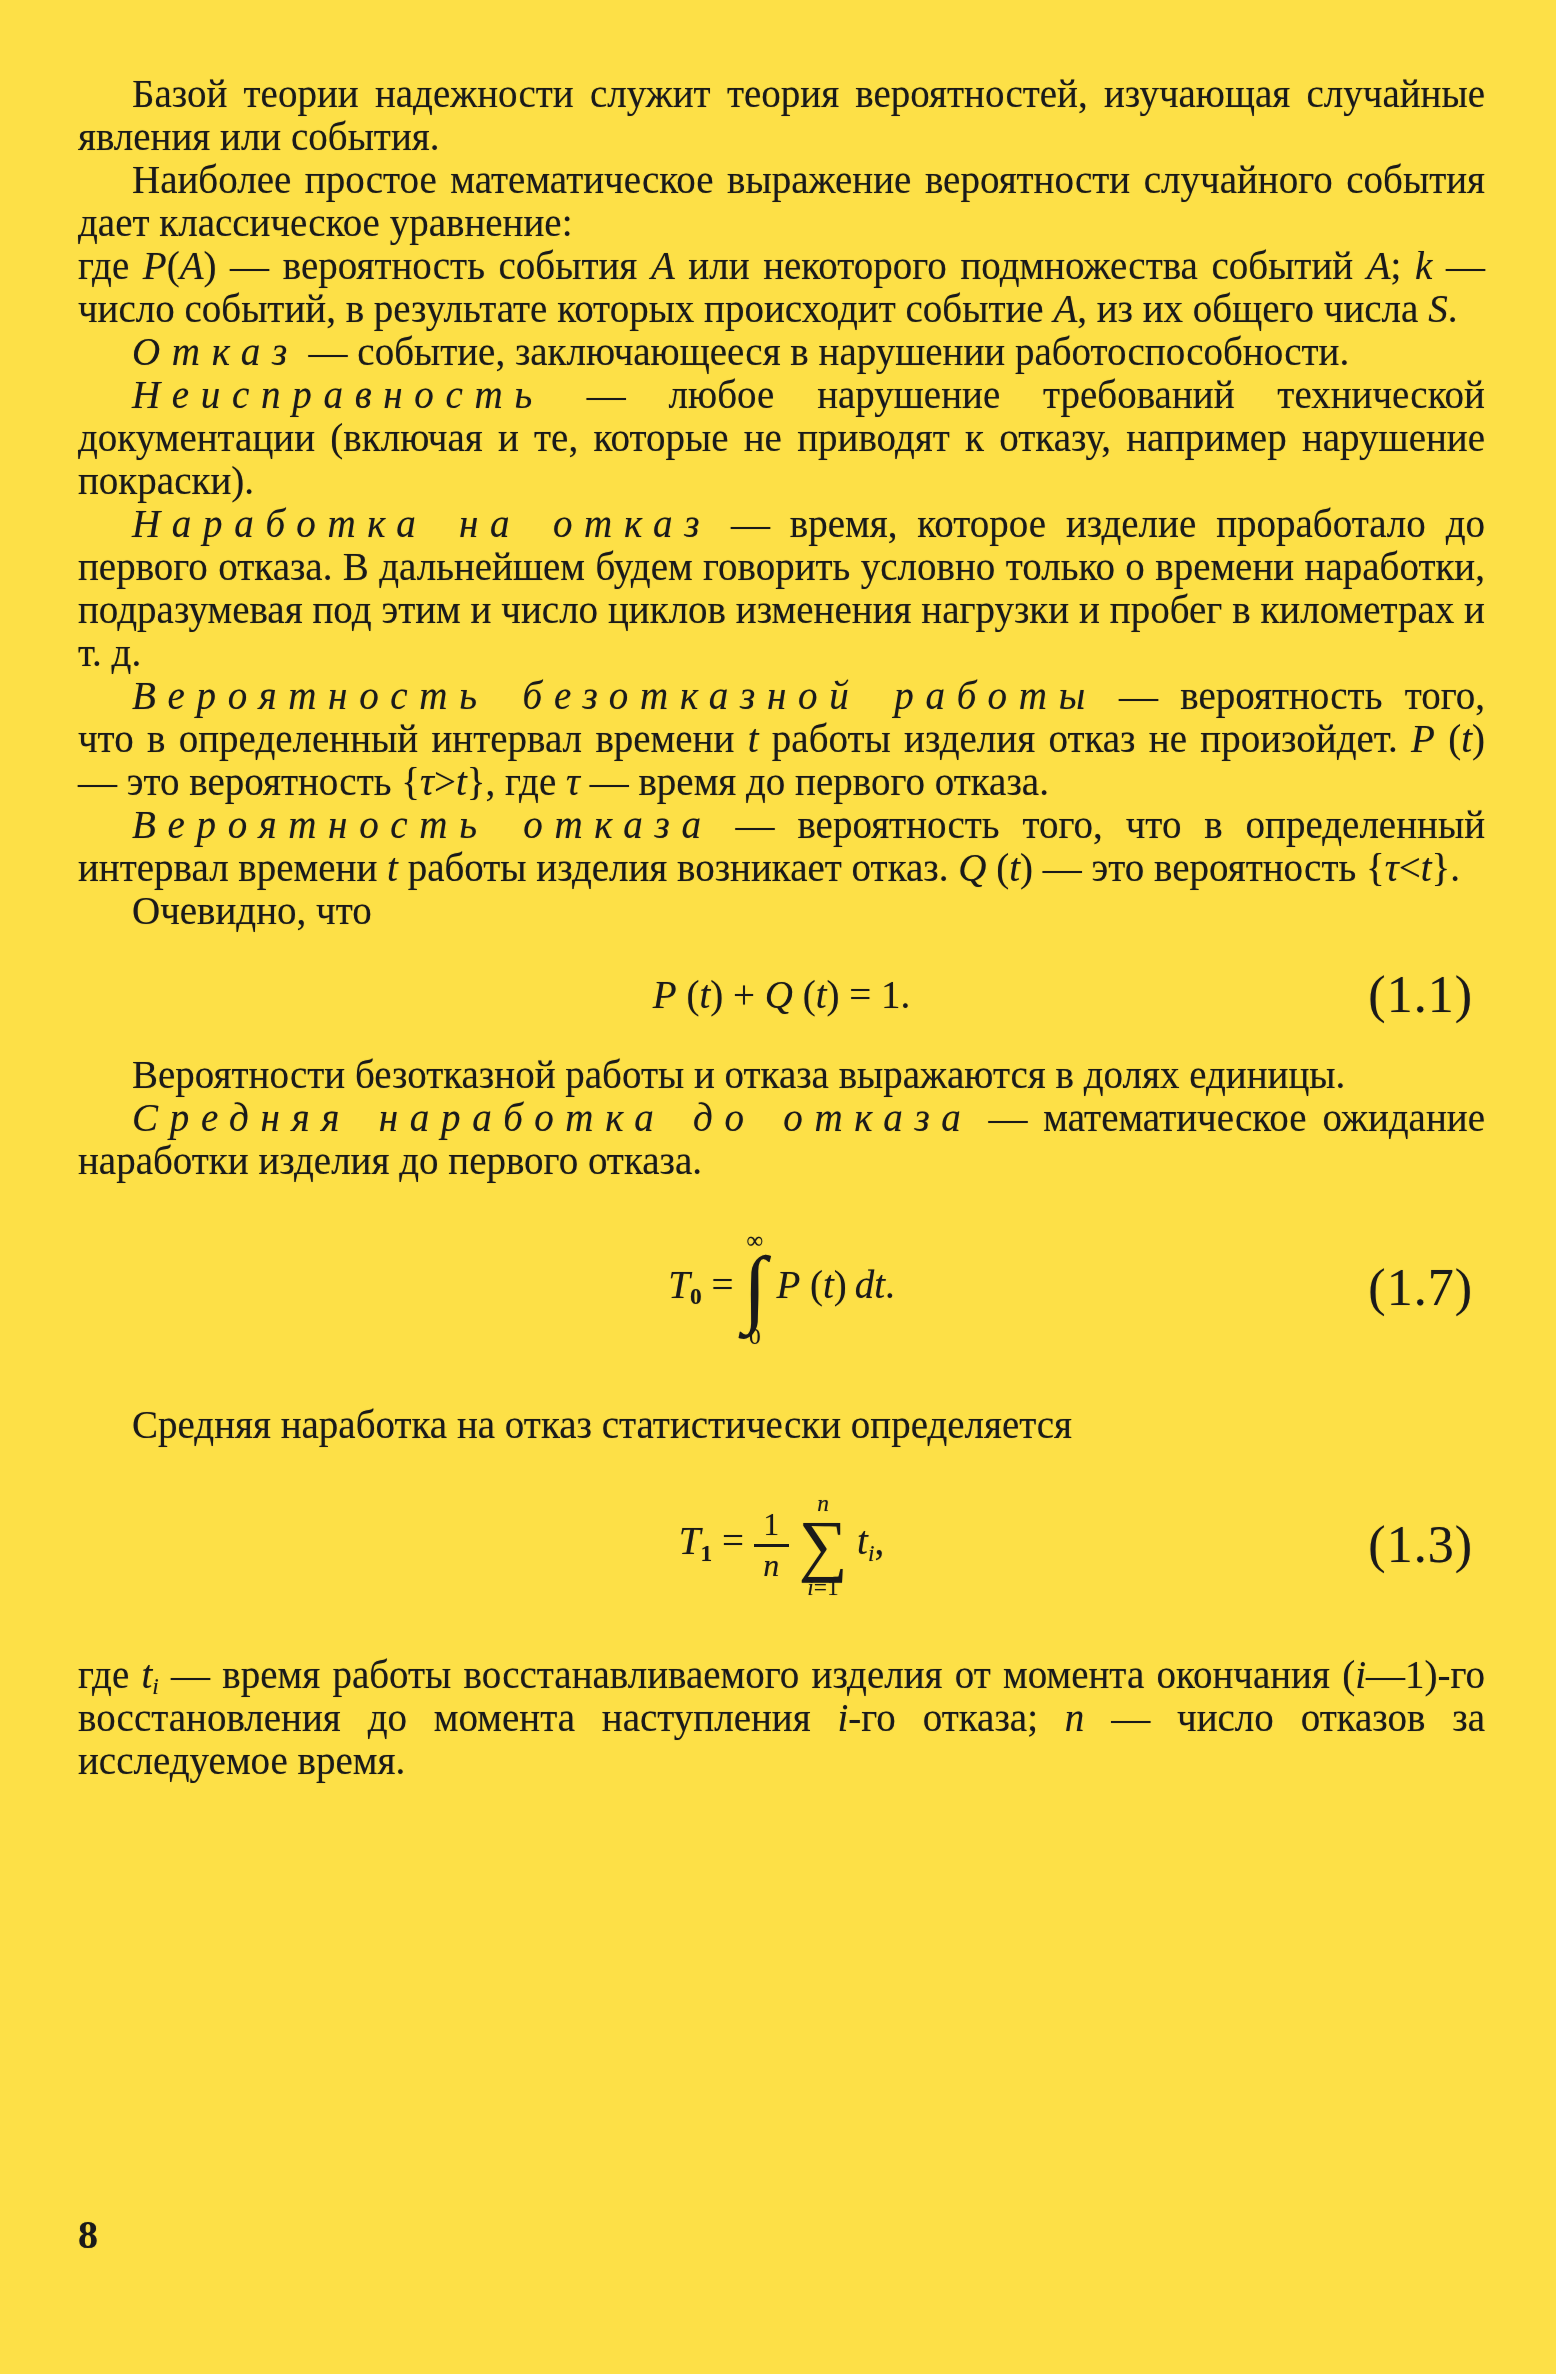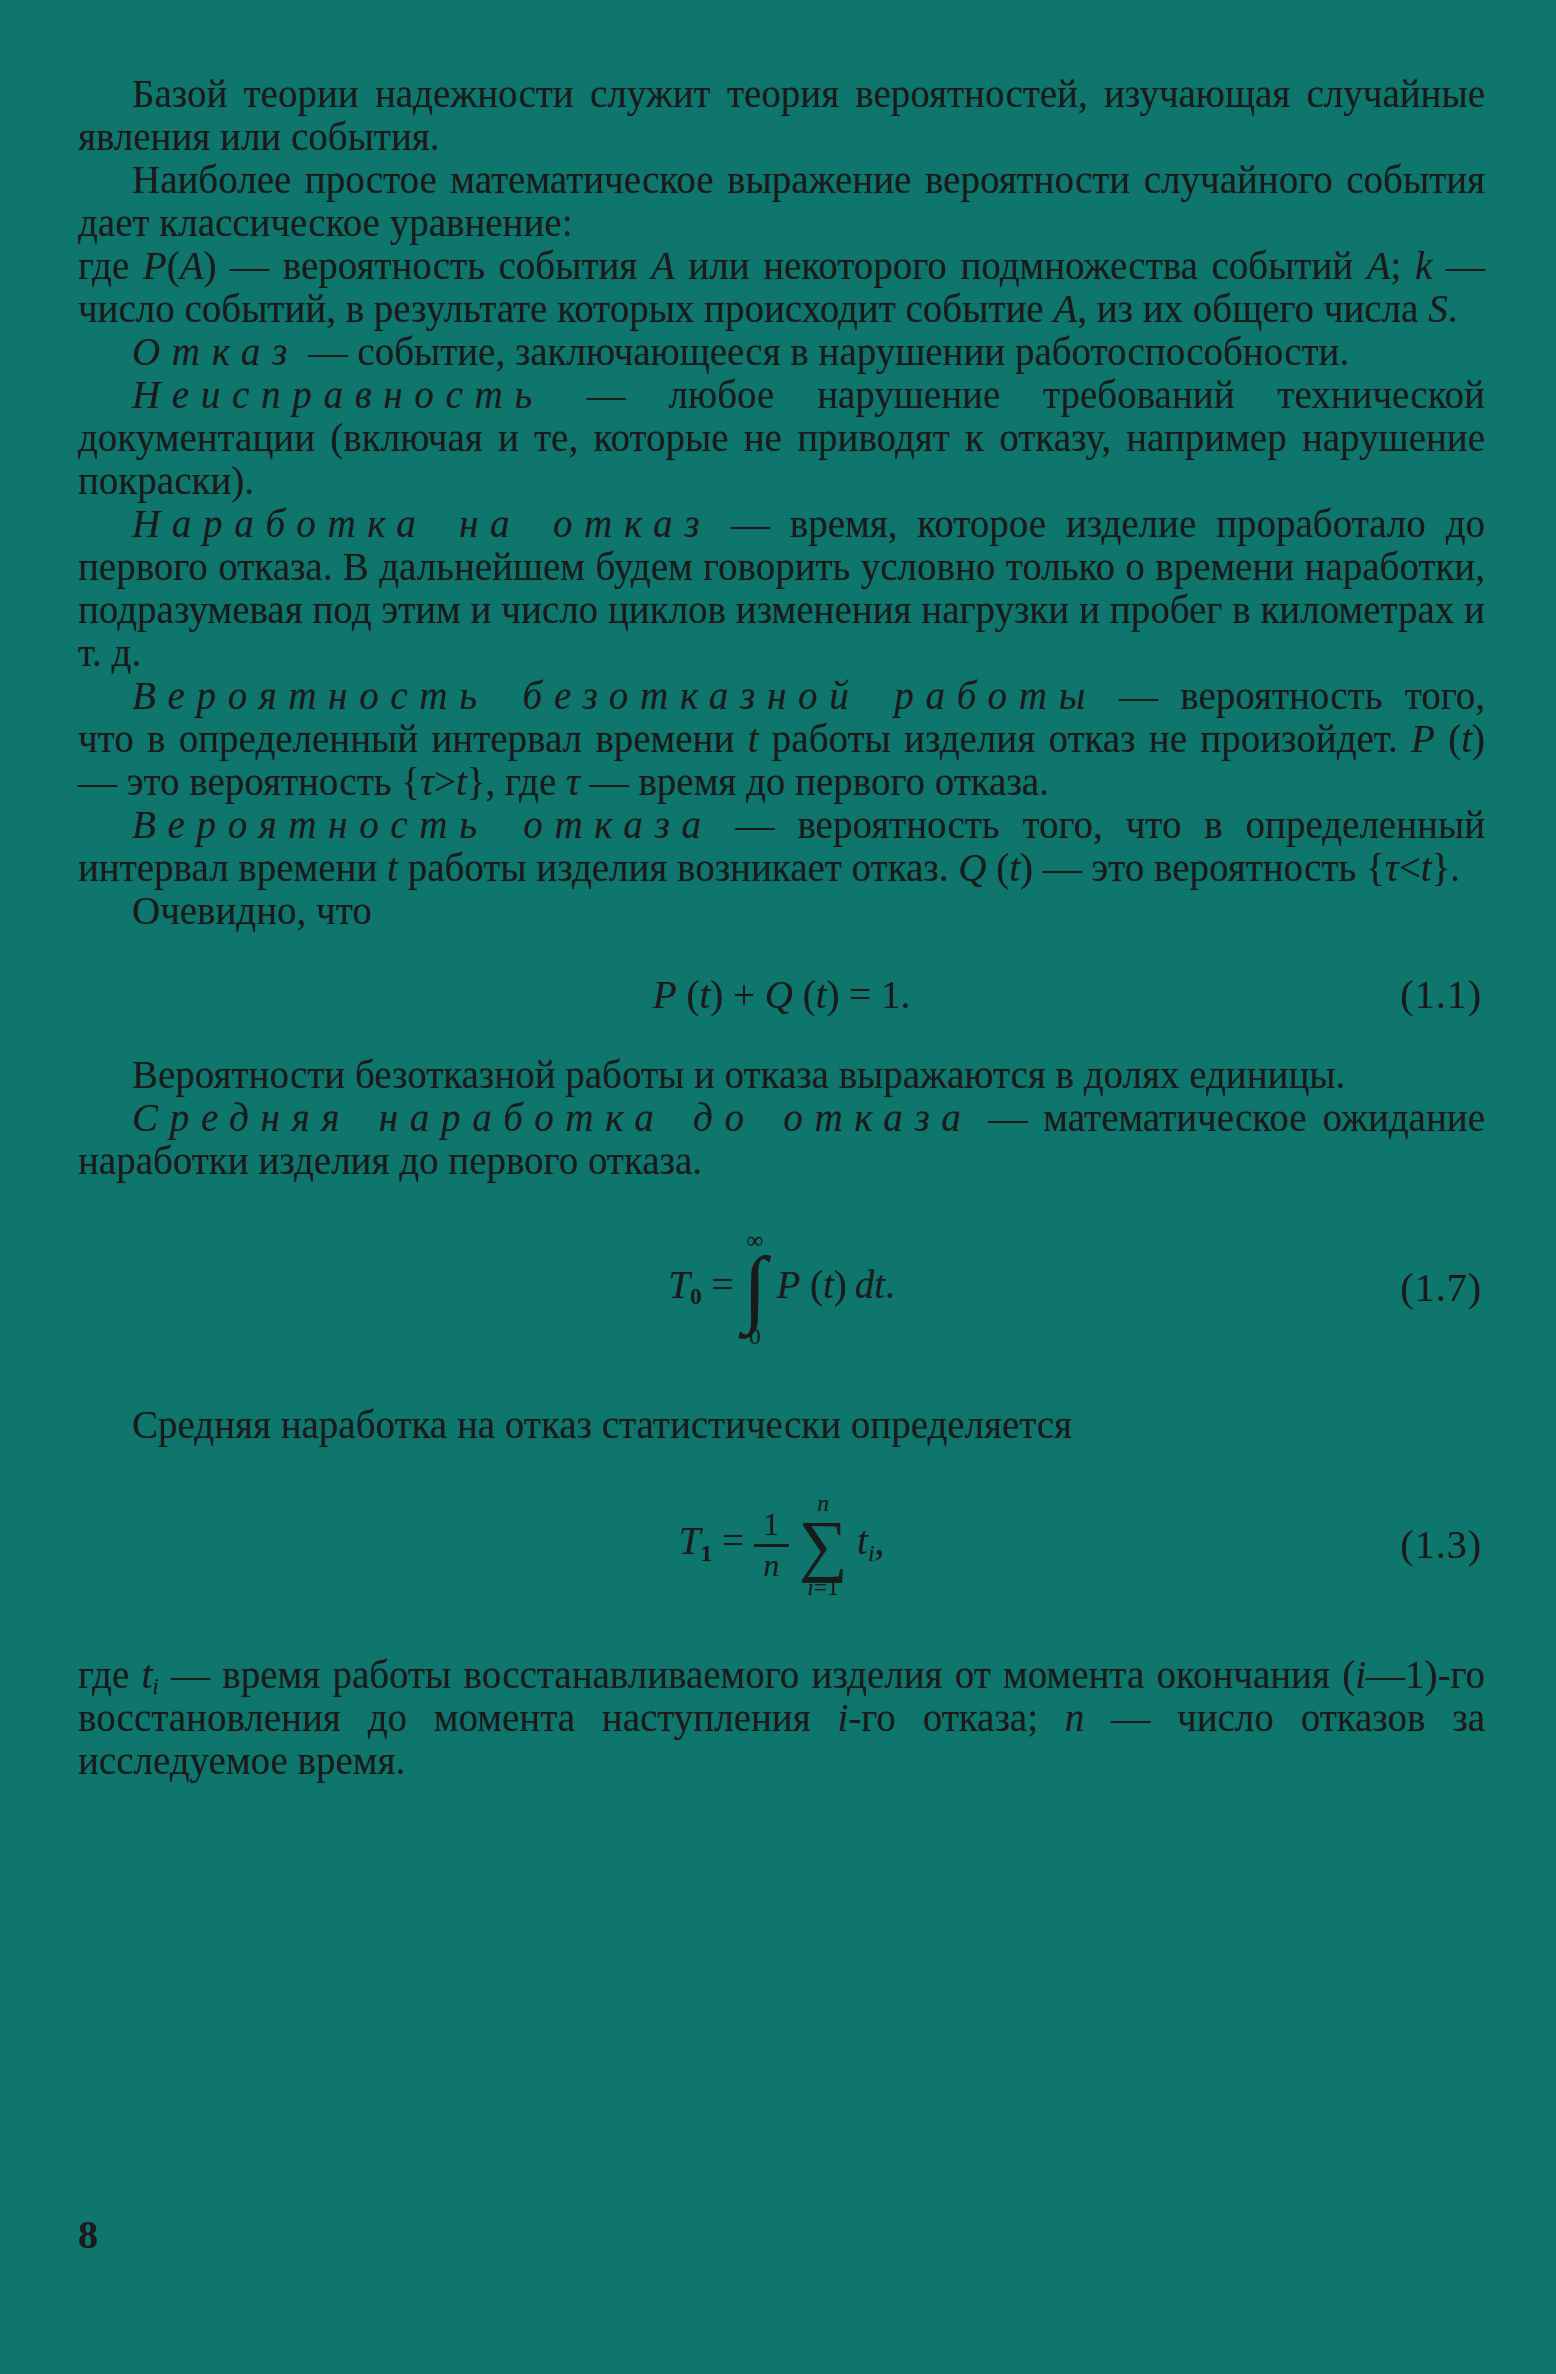--- a/index.html
+++ b/index.html
@@ -1,21 +1,21 @@
 <!DOCTYPE html>
 <html lang="ru"><head>
 <meta charset="utf-8">
 <style>
   html, body { margin: 0; padding: 0; background: #9a9a98; }
   .page {
     position: relative;
     width: 1556px;
     height: 2374px;
     margin: 0 auto;
-    background: #0f766e;
+    background: #fde047;
     color: #1a1a1a;
     font-family: "Liberation Serif", "DejaVu Serif", serif;
     overflow: hidden;
     text-shadow: 0 0 1px rgba(25,25,25,0.45);
   }
   .text-block {
     position: absolute;
     left: 78px;
     top: 72px;
     width: 1407px;
@@ -42,24 +42,24 @@
     position: relative;
     text-align: center;
     line-height: 1.1;
   }
   .gap-s  { margin: 22px 0 28px; }
   .gap-l  { margin: 42px 0 36px; }
   .gap-xl { margin: 46px 0 54px; }
   .formula-body { display: inline-block; white-space: nowrap; }
   .formula-num {
     position: absolute;
-    right: 3px;
+    right: 12px;
     top: 50%;
     transform: translateY(-50%);
-    font-size: 40px;
+    font-size: 52px;
     letter-spacing: 1px;
   }
   .stack {
     display: inline-flex;
     flex-direction: column;
     align-items: center;
     vertical-align: middle;
     line-height: 1;
   }
   .stack .lim { font-size: 0.60em; line-height: 1; }

